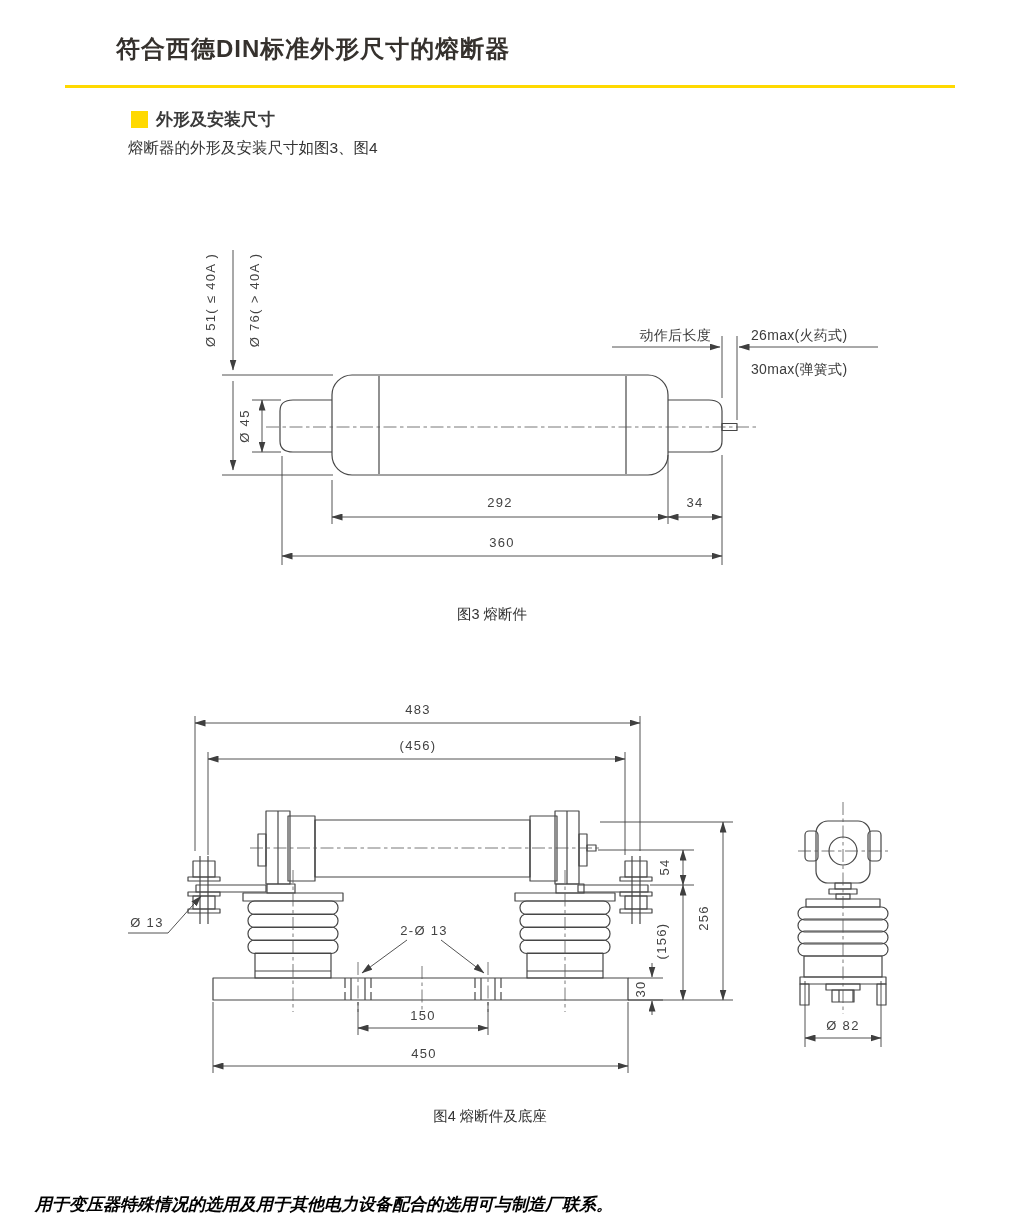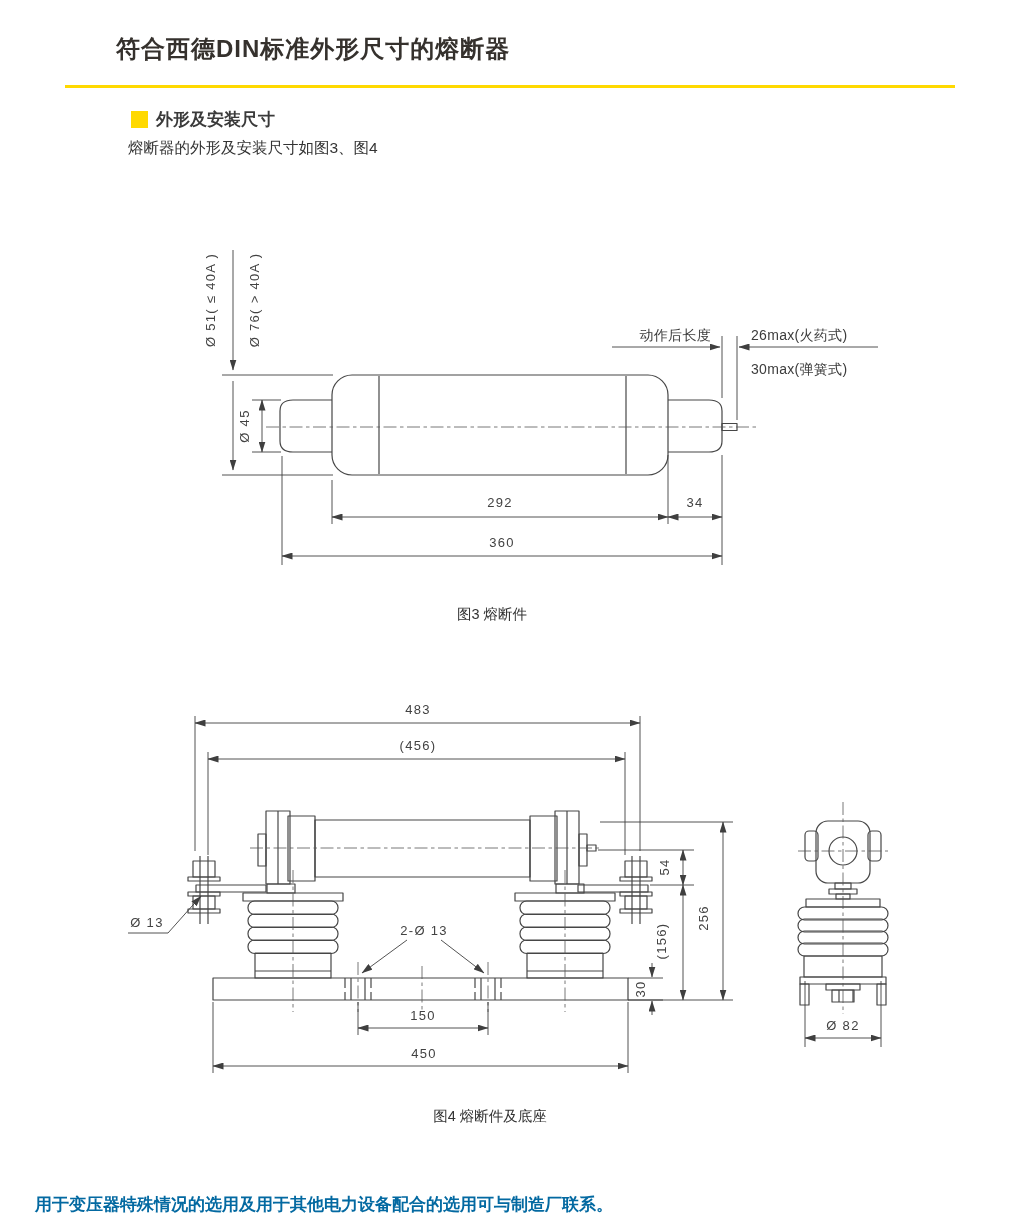--- a/index.html
+++ b/index.html
@@ -5,21 +5,21 @@
   html,body{margin:0;padding:0;}
   body{width:1020px;height:1225px;background:#ffffff;position:relative;
        font-family:"Liberation Sans",sans-serif;color:#333;}
   .abs{position:absolute;}
   #title{left:95px;top:33px;font-size:24px;font-weight:bold;color:#35312d;letter-spacing:1px;margin-left:21px;}
   #accent-rule{left:65px;top:85px;width:890px;height:3px;background:#ffd900;}
   #section-head{left:88px;top:108px;display:flex;align-items:center;padding-left:43px;}
   #section-bullet{width:17px;height:17px;background:#ffd900;margin-right:8px;}
   #section-title{font-size:17px;font-weight:600;color:#3a3a3a;}
   #intro{left:88px;top:138px;font-size:15.5px;color:#333;margin-left:40px;}
-  #footer-note{left:35px;top:1193px;font-size:17px;font-weight:600;color:#0369a1;}
+  #footer-note{left:35px;top:1193px;font-size:17px;font-weight:600;color:#000000;font-style:italic;}
   svg{position:absolute;left:0;top:0;}
   .ol{fill:none;stroke:#474747;stroke-width:1.2;stroke-linejoin:round;}
   .dim{stroke:#3f3f3f;stroke-width:0.9;fill:none;}
   .cl{stroke:#555;stroke-width:0.8;fill:none;stroke-dasharray:13 3.5 3.5 3.5;}
   text.dt{font:13px "Liberation Sans",sans-serif;fill:#424242;letter-spacing:1.3px;}
   text.dz{font:14px "Liberation Sans",sans-serif;fill:#3c3c3c;letter-spacing:0.3px;}
   text.cap{font:14.5px "Liberation Sans",sans-serif;fill:#333;}
 </style>
 </head>
 <body>

